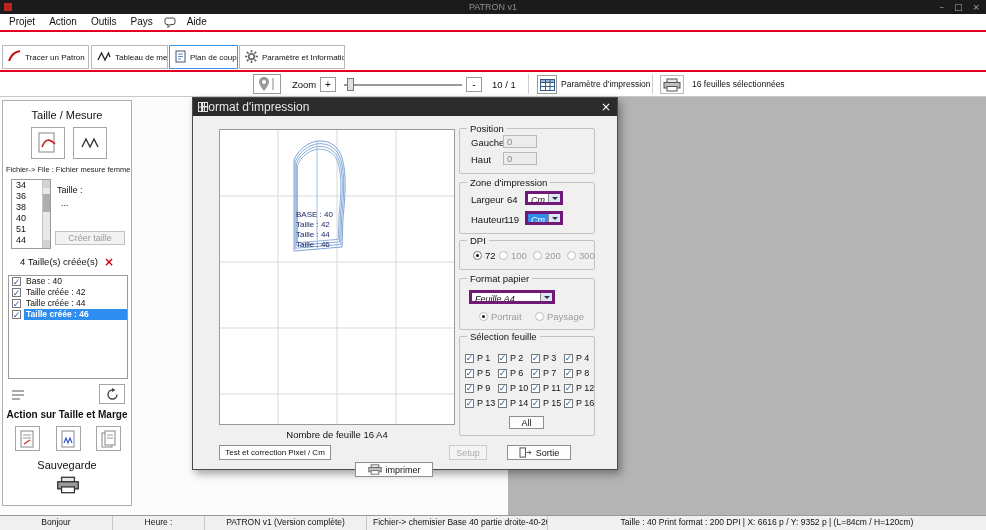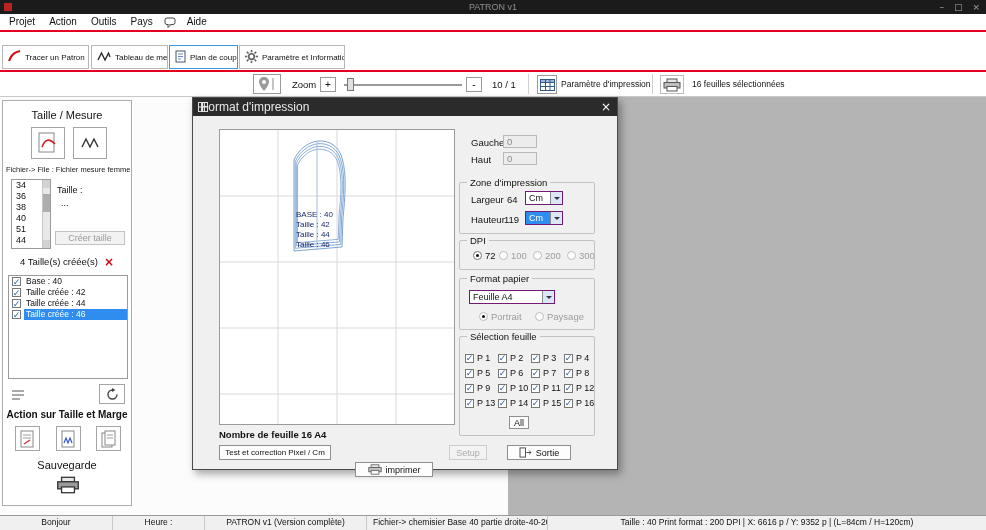--- a/index.html
+++ b/index.html
@@ -51,41 +51,41 @@
   .scroll{position:absolute;right:0;top:0;bottom:0;width:8px;background:#e8e8e8;border-left:1px solid #c6c6c6;}
   .scroll-arrow{position:absolute;left:0;width:7px;height:8px;background:#d2d2d2;}
   .scroll-arrow.up{top:0;} .scroll-arrow.down{bottom:0;}
   .scroll-thumb{position:absolute;left:0;top:14px;width:7px;height:18px;background:#aeaeae;}
   .sb-text{position:absolute;font-size:9px;}
   .sb-btn-disabled{position:absolute;border:1px solid #c2c2c2;background:#f2f2f2;color:#9a9a9a;font-size:9px;display:flex;align-items:center;justify-content:center;}
   .count-row{position:absolute;top:155px;left:0;width:100%;display:flex;justify-content:center;align-items:center;gap:6px;font-size:9.5px;}
   .red-x{color:#cc0011;font-weight:bold;font-size:12px;line-height:10px;cursor:default;}
   .created-row{height:11px;display:flex;align-items:center;gap:3px;padding-left:3px;font-size:8.5px;}
   .created-row .lbl{flex:1;line-height:11px;padding-left:2px;white-space:nowrap;overflow:hidden;}
-  .created-row.selected .lbl{background:#2e8def;color:#fff;}
+  .created-row.selected .lbl{background:#2e8def;color:#fff;font-weight:bold;}
   .cb{width:9px;height:9px;border:1px solid #777;background:#fff;display:inline-flex;align-items:center;justify-content:center;flex:none;}
   .cb .mark{font-size:9px;line-height:8px;color:#2a5d9f;font-weight:bold;}
   .sb-section{position:absolute;left:0;width:100%;text-align:center;font-size:10px;font-weight:600;}
   .sb-save{position:absolute;left:0;width:100%;text-align:center;font-size:11px;}
 
   
   .dialog{position:absolute;left:192px;top:97px;width:426px;height:373px;background:#f0f0f0;border:1px solid #4a4a4a;box-shadow:3px 4px 8px rgba(0,0,0,0.35);}
   .dlg-titlebar{position:absolute;left:0;top:0;right:0;height:18px;background:#2b2b2b;}
   .dlg-title{position:absolute;left:8px;top:0;line-height:18px;font-size:12px;color:#e8e8e8;}
   .dlg-icon{position:absolute;left:5px;top:4px;}
   .dlg-close{position:absolute;right:6px;top:0;line-height:18px;font-size:12px;color:#fff;cursor:default;}
   .dlg-canvas{position:absolute;left:26px;top:31px;width:236px;height:296px;background:#fff;border:1px solid #9a9a9a;}
   .canvas-label{position:absolute;font-size:8px;color:#1c2a6b;white-space:nowrap;}
-  .sheet-info{position:absolute;left:26px;top:331px;width:236px;text-align:left;font-size:9.5px;font-weight:bold;}
+  .sheet-info{position:absolute;left:26px;top:331px;width:236px;text-align:center;font-size:9.5px;}
   .groupbox{position:absolute;left:266px;width:136px;border:1px solid #c2c2c2;border-radius:2px;}
   .gb-title{position:absolute;top:-6px;left:7px;background:#f0f0f0;padding:0 3px;font-size:9.5px;line-height:11px;}
   .fieldlabel{position:absolute;font-size:9.5px;white-space:nowrap;}
   .valtext{position:absolute;font-size:9.5px;}
   .field{position:absolute;height:13px;width:34px;border:1px solid #b9b9b9;background:#ececec;color:#8a8a8a;font-size:9.5px;line-height:11px;padding:0 3px;}
-  .selectbox{position:absolute;height:14px;border:1px solid #701a75;background:#fff;font-size:9px;display:flex;align-items:stretch;cursor:default;}
+  .selectbox{position:absolute;height:14px;border:3px solid #701a75;background:#fff;font-size:9px;display:flex;align-items:stretch;cursor:default;font-style:italic;}
   .sel-value{flex:1;padding:0 3px;line-height:12px;white-space:nowrap;overflow:hidden;}
   .sel-arrow{width:12px;border-left:1px solid #8a8a8a;background:#dce7f5;display:flex;align-items:center;justify-content:center;}
   .sel-arrow::after{content:"";border:3px solid transparent;border-top-color:#334;margin-top:4px;}
   .selectbox.hl .sel-value{background:#2e8def;color:#fff;}
   .radio{position:absolute;display:flex;align-items:center;gap:3px;font-size:9.5px;cursor:default;}
   .rb{width:9px;height:9px;border:1px solid #777;border-radius:50%;background:#fff;position:relative;flex:none;}
   .radio.checked .rb::after{content:"";position:absolute;left:2px;top:2px;width:3px;height:3px;border-radius:50%;background:#111;}
   .radio.disabled{color:#9c9c9c;}
   .radio.disabled .rb{border-color:#bcbcbc;}
   .pagecb{position:absolute;display:flex;align-items:center;gap:3px;font-size:9px;cursor:default;}
@@ -383,20 +383,23 @@
     </div>
     <div class="btn disabled" style="left:256px;top:347px;width:38px;height:15px">Setup</div>
     <div class="btn" style="left:314px;top:347px;width:64px;height:15px">
       <svg width="13" height="11" viewBox="0 0 14 12">
           <rect x="1" y="1" width="6" height="10" fill="none" stroke="#444"></rect>
           <path d="M8 6 L13 6 M11 4 L13 6 L11 8" stroke="#444" fill="none"></path>
         </svg>
       <span>Sortie</span>
     </div>
 
+    <div class="groupbox" style="top:30px;height:46px">
+      <span class="gb-title">Position</span>
+    </div>
     <span class="fieldlabel" style="left:278px;top:39px">Gauche</span>
     <div class="field" style="left:310px;top:37px">0</div>
     <span class="fieldlabel" style="left:278px;top:56px">Haut</span>
     <div class="field" style="left:310px;top:54px">0</div>
 
     <div class="groupbox" style="top:84px;height:52px">
       <span class="gb-title">Zone d'impression</span>
     </div>
     <span class="fieldlabel" style="left:278px;top:96px">Largeur</span>
     <span class="valtext" style="left:314px;top:96px">64</span>
@@ -539,21 +542,21 @@
           <span class="mark glyph">✓</span>
         </span>
         <span>P 15</span>
       </label>
     <label class="pagecb" style="left:371px;top:300px">
         <span class="cb">
           <span class="mark glyph">✓</span>
         </span>
         <span>P 16</span>
       </label>
-    <div class="btn" style="left:316px;top:318px;width:20px;height:13px">All</div>
+    <div class="btn" style="left:316px;top:318px;width:35px;height:13px">All</div>
   </div>
 
   <div class="statusbar">
     <div class="sb-cell" style="width:113px">Bonjour</div>
     <div class="sb-cell" style="width:92px">Heure :</div>
     <div class="sb-cell" style="width:162px">PATRON v1 (Version complète)</div>
     <div class="sb-cell" style="width:181px">Fichier-&gt; chemisier Base 40 partie droite-40-200-F.pat</div>
     <div class="sb-cell last">Taille : 40   Print format : 200 DPI  |  X: 6616 p  /  Y: 9352 p  |  (L=84cm / H=120cm)</div>
   </div>
 

